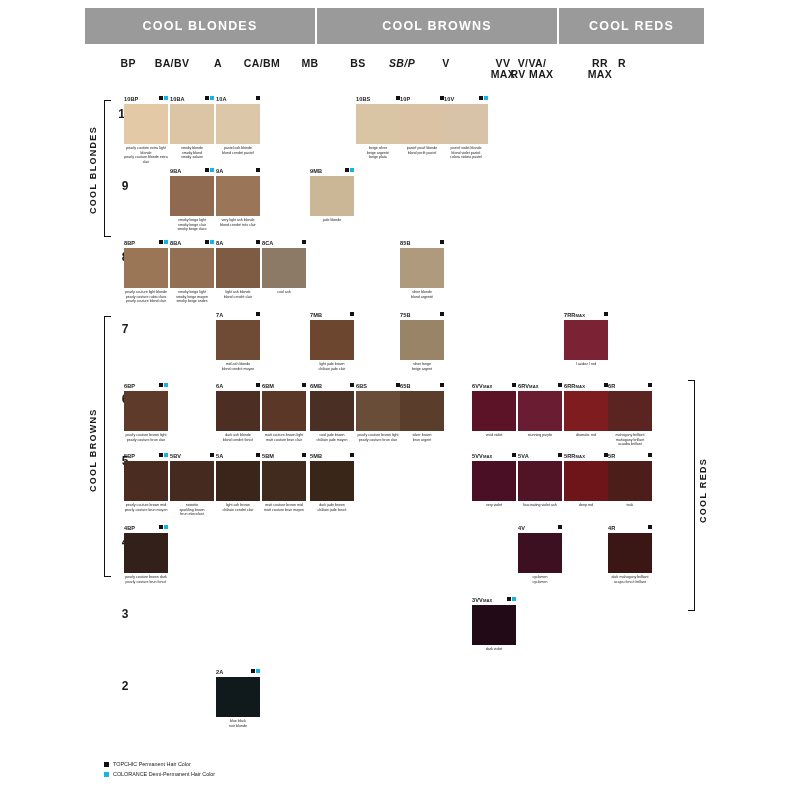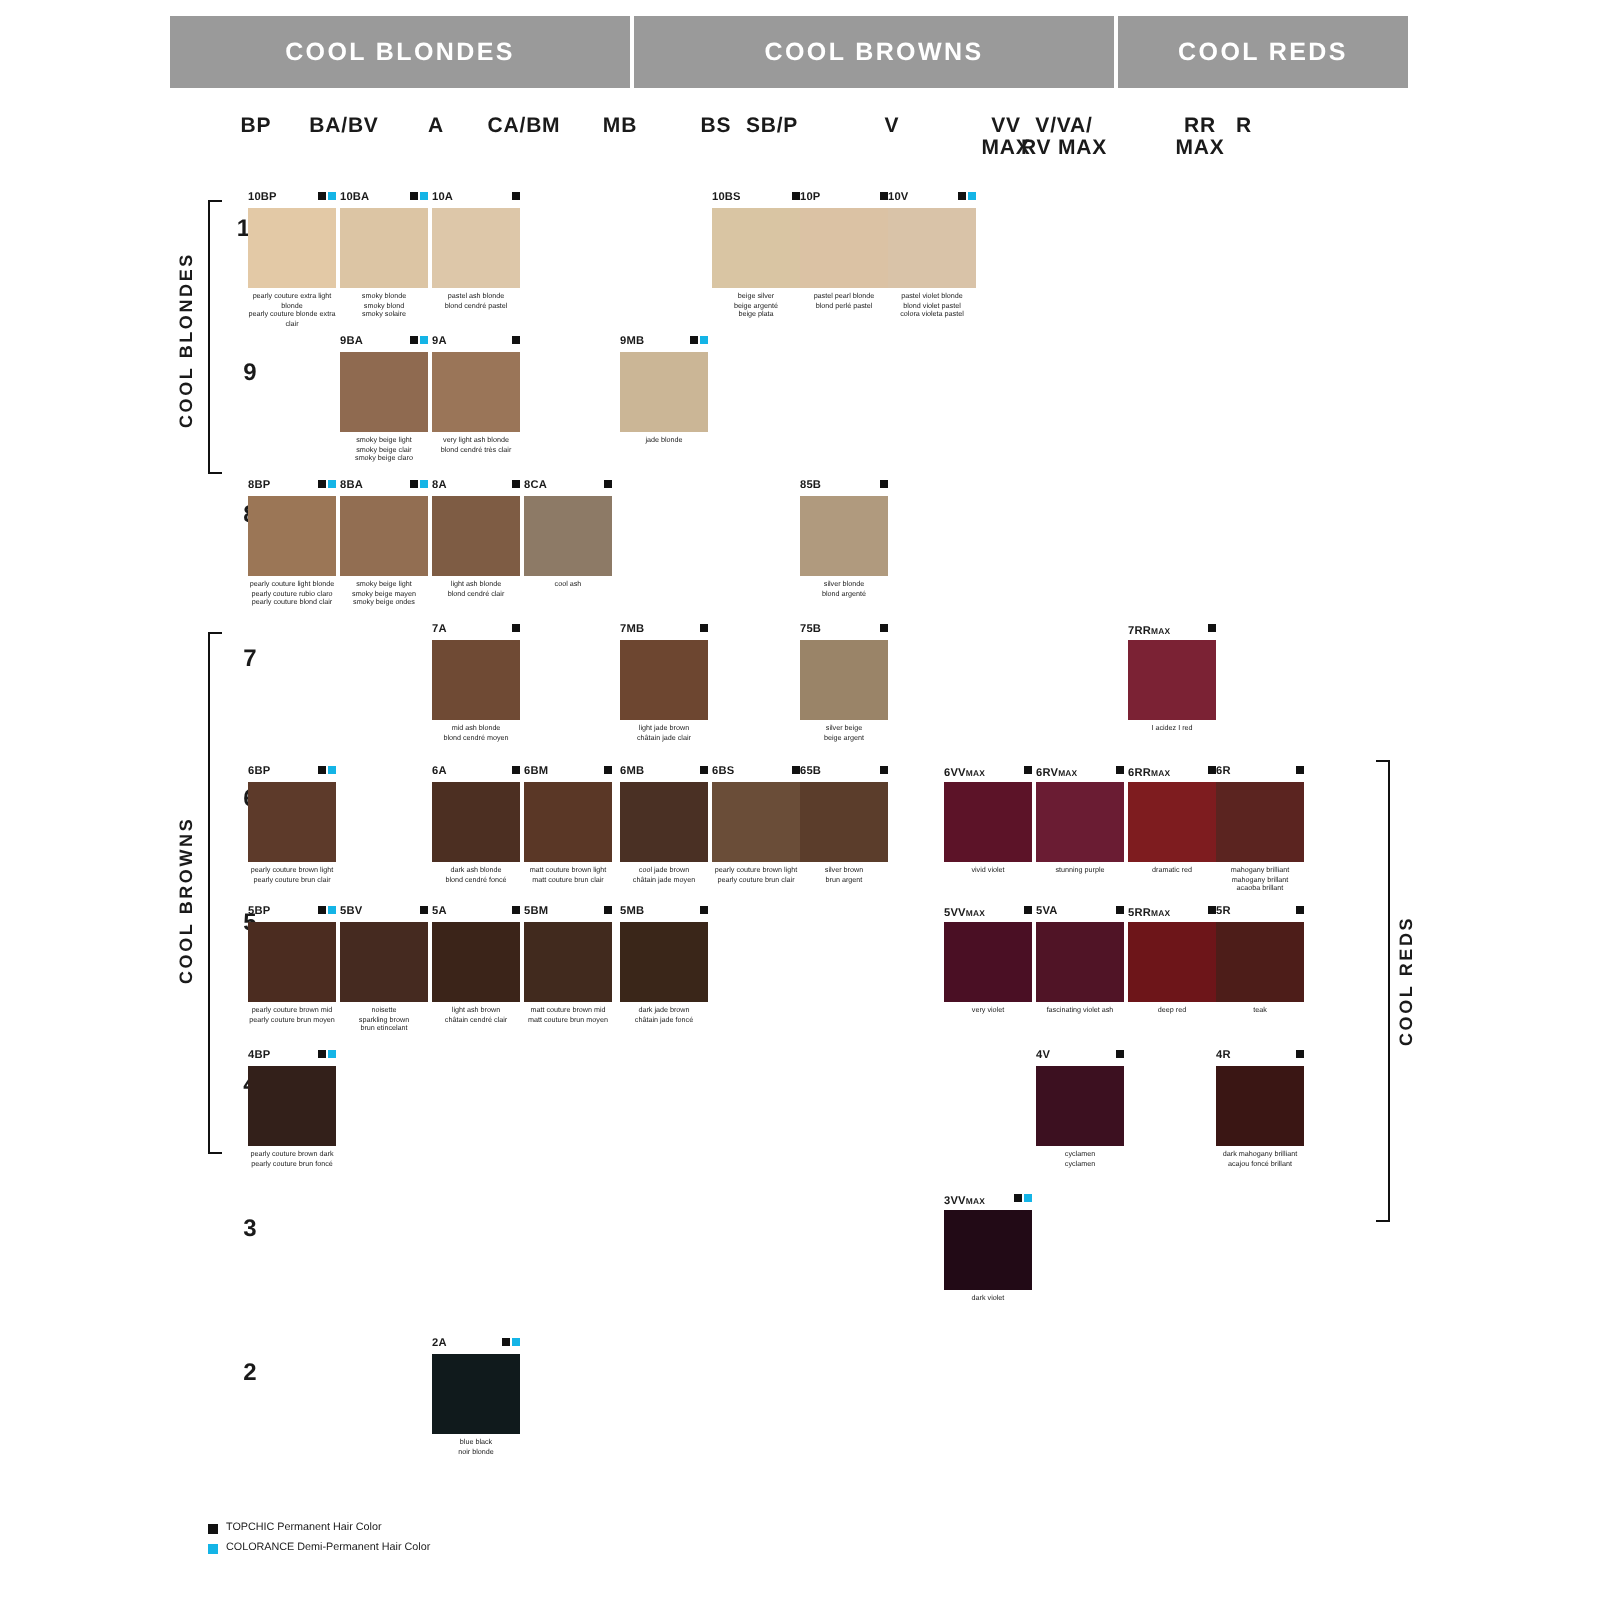--- a/index.html
+++ b/index.html
@@ -73,27 +73,27 @@
 </head>
 <body>
 
 <div class="page">
 
   <div class="header-band" id="band-blondes">COOL BLONDES</div>
   <div class="header-band" id="band-browns">COOL BROWNS</div>
   <div class="header-band" id="band-reds">COOL REDS</div>
 
   <div id="col-heads">
-      <div class="col-head" style="left: 104px; width: 48px; white-space: pre-line;">BP</div>
+      <div class="col-head" style="left: 88px; width: 48px; white-space: pre-line; text-align: right;">BP</div>
       <div class="col-head" style="left: 148px; width: 48px; white-space: pre-line;">BA/BV</div>
       <div class="col-head" style="left: 194px; width: 48px; white-space: pre-line;">A</div>
       <div class="col-head" style="left: 238px; width: 48px; white-space: pre-line;">CA/BM</div>
       <div class="col-head" style="left: 286px; width: 48px; white-space: pre-line;">MB</div>
       <div class="col-head" style="left: 334px; width: 48px; white-space: pre-line;">BS</div>
-      <div class="col-head" style="left: 362px; width: 48px; white-space: pre-line;">SB/P</div>
+      <div class="col-head" style="left: 378px; width: 48px; white-space: pre-line; font-style: italic;">SB/P</div>
       <div class="col-head" style="left: 422px; width: 48px; white-space: pre-line;">V</div>
       <div class="col-head" style="left: 479px; width: 48px; white-space: pre-line;">VV
 MAX</div>
       <div class="col-head" style="left: 508px; width: 48px; white-space: pre-line;">V/VA/
 RV MAX</div>
       <div class="col-head" style="left: 576px; width: 48px; white-space: pre-line;">RR
 MAX</div>
       <div class="col-head" style="left: 598px; width: 48px; white-space: pre-line;">R</div>
     </div>
 

